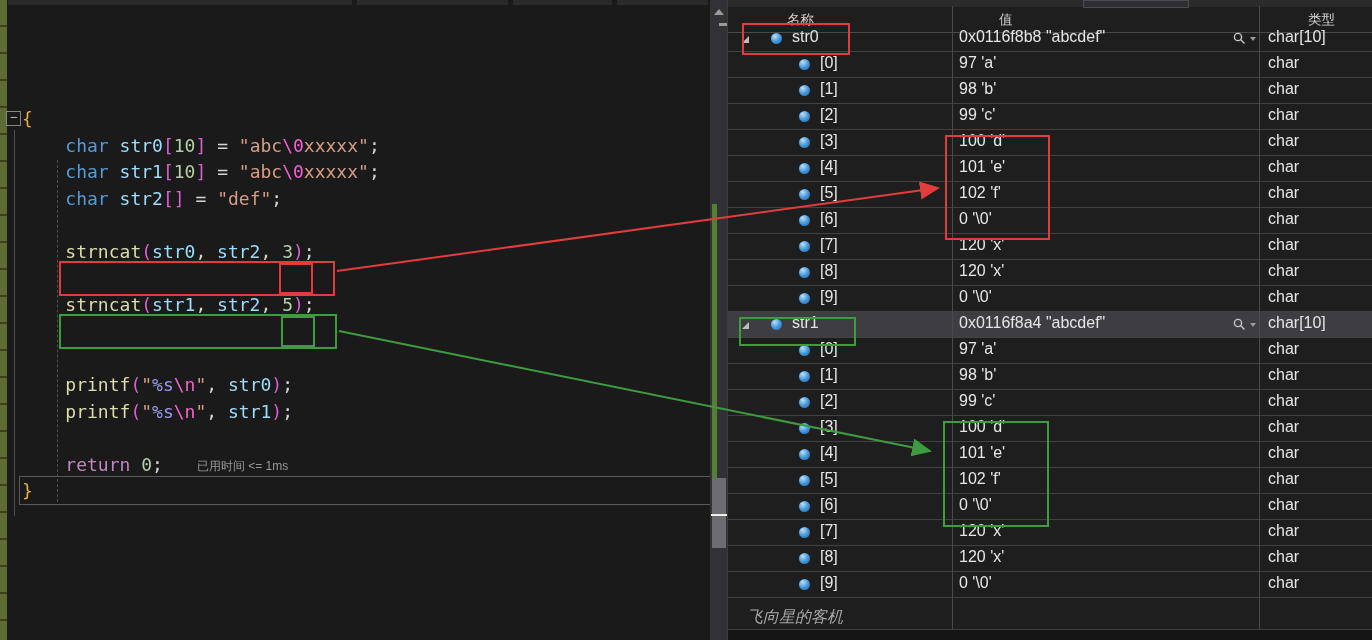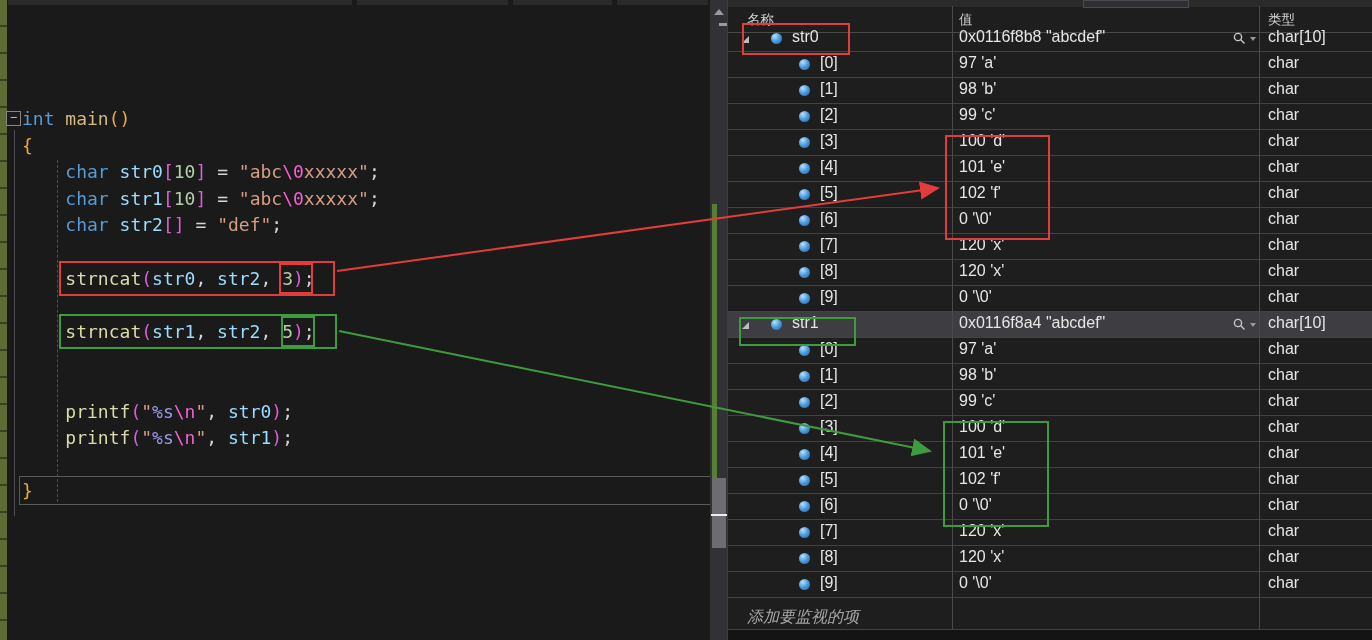--- a/index.html
+++ b/index.html
@@ -27,21 +27,21 @@
     border-left:5px solid transparent;border-right:5px solid transparent;border-bottom:6px solid #9a9a9a;}
   #vscroll-dash{position:absolute;left:719px;top:23px;width:8px;height:3px;background:#9a9a9a;}
   .scroll-green{position:absolute;left:712px;width:5px;background:#567f33;}
   #vscroll-thumb{position:absolute;left:712px;top:478px;width:14px;height:70px;background:#6d6d71;}
   #caret-line{position:absolute;left:711px;top:514px;width:16px;height:2px;background:#eee;}
   
   #watch{position:absolute;left:727px;top:0;width:645px;height:640px;background:#1e1e1e;border-left:1px solid #3c3c3c;}
   #watch-topstrip{position:absolute;left:0;top:0;width:645px;height:7px;background:#2b2b2b;}
   #watch-topbtn{position:absolute;left:355px;top:0;width:104px;height:6px;border:1px solid #4a4a50;background:#2f2f33;}
   #watch-header{position:absolute;left:0;top:6px;width:645px;height:26px;border-bottom:1px solid #4a4a4a;}
-  .hdr{position:absolute;top:5px;font-size:13.5px;color:#d0d0d0;}
+  .hdr{position:absolute;top:5px;font-size:13.5px;color:#d0d0d0;margin-left:40px;}
   .vsep{position:absolute;top:6px;width:1px;height:624px;background:#4a4a4a;}
   .wrow{position:absolute;left:0;width:645px;height:26px;border-bottom:1px solid #424242;box-sizing:border-box;}
   .wrow.sel{background:#3e3e42;}
   .expander{position:absolute;width:0;height:0;border-left:7px solid transparent;border-bottom:7px solid #bdbdbd;top:10px;}
   .sphere{position:absolute;top:7px;width:11px;height:11px;border-radius:50%;
     background:radial-gradient(circle at 35% 30%,#b8e0ff,#4d9fe0 45%,#2a6db3 85%);}
   .wname,.wval,.wtype{position:absolute;top:2px;font-size:16px;color:#e6e6e6;white-space:pre;}
   .mag{position:absolute;top:5px;}
   #add-row{position:absolute;left:0;top:604px;width:645px;height:26px;border-bottom:1px solid #424242;box-sizing:border-box;}
   #add-label{position:absolute;left:19px;top:3px;font-size:16px;font-style:italic;color:#a8a8a8;}
@@ -58,34 +58,34 @@
   <div id="editor">
     <div class="topstrip-seg" style="left:8px;width:344px"></div>
     <div class="topstrip-seg" style="left:357px;width:151px"></div>
     <div class="topstrip-seg" style="left:513px;width:99px"></div>
     <div class="topstrip-seg" style="left:617px;width:91px"></div>
     <div id="gutter-bar"></div>
     <div id="fold-glyph">−</div>
     <div id="fold-line"></div>
     <div id="indent-guide"></div>
     <div id="code">
-        <div class="code-line"><span style="color: rgb(86, 156, 214);">int</span><span style="color: rgb(212, 212, 212);"> </span><span style="color: rgb(215, 186, 125);">main</span><span style="color: rgb(226, 174, 63);">()</span></div>
         <div class="code-line"><span style="color: rgb(226, 174, 63);">{</span></div>
         <div class="code-line"><span style="color: rgb(212, 212, 212);">    </span><span style="color: rgb(86, 156, 214);">char</span><span style="color: rgb(212, 212, 212);"> </span><span style="color: rgb(156, 220, 254);">str0</span><span style="color: rgb(216, 95, 216);">[</span><span style="color: rgb(181, 206, 168);">10</span><span style="color: rgb(216, 95, 216);">]</span><span style="color: rgb(212, 212, 212);"> = </span><span style="color: rgb(214, 157, 133);">"abc</span><span style="color: rgb(249, 95, 212);">\0</span><span style="color: rgb(214, 157, 133);">xxxxx"</span><span style="color: rgb(212, 212, 212);">;</span></div>
         <div class="code-line"><span style="color: rgb(212, 212, 212);">    </span><span style="color: rgb(86, 156, 214);">char</span><span style="color: rgb(212, 212, 212);"> </span><span style="color: rgb(156, 220, 254);">str1</span><span style="color: rgb(216, 95, 216);">[</span><span style="color: rgb(181, 206, 168);">10</span><span style="color: rgb(216, 95, 216);">]</span><span style="color: rgb(212, 212, 212);"> = </span><span style="color: rgb(214, 157, 133);">"abc</span><span style="color: rgb(249, 95, 212);">\0</span><span style="color: rgb(214, 157, 133);">xxxxx"</span><span style="color: rgb(212, 212, 212);">;</span></div>
         <div class="code-line"><span style="color: rgb(212, 212, 212);">    </span><span style="color: rgb(86, 156, 214);">char</span><span style="color: rgb(212, 212, 212);"> </span><span style="color: rgb(156, 220, 254);">str2</span><span style="color: rgb(216, 95, 216);">[]</span><span style="color: rgb(212, 212, 212);"> = </span><span style="color: rgb(214, 157, 133);">"def"</span><span style="color: rgb(212, 212, 212);">;</span></div>
         <div class="code-line"></div>
         <div class="code-line"><span style="color: rgb(212, 212, 212);">    </span><span style="color: rgb(220, 220, 170);">strncat</span><span style="color: rgb(216, 95, 216);">(</span><span style="color: rgb(156, 220, 254);">str0</span><span style="color: rgb(212, 212, 212);">, </span><span style="color: rgb(156, 220, 254);">str2</span><span style="color: rgb(212, 212, 212);">, </span><span style="color: rgb(181, 206, 168);">3</span><span style="color: rgb(216, 95, 216);">)</span><span style="color: rgb(212, 212, 212);">;</span></div>
         <div class="code-line"></div>
         <div class="code-line"><span style="color: rgb(212, 212, 212);">    </span><span style="color: rgb(220, 220, 170);">strncat</span><span style="color: rgb(216, 95, 216);">(</span><span style="color: rgb(156, 220, 254);">str1</span><span style="color: rgb(212, 212, 212);">, </span><span style="color: rgb(156, 220, 254);">str2</span><span style="color: rgb(212, 212, 212);">, </span><span style="color: rgb(181, 206, 168);">5</span><span style="color: rgb(216, 95, 216);">)</span><span style="color: rgb(212, 212, 212);">;</span></div>
         <div class="code-line"></div>
         <div class="code-line"></div>
         <div class="code-line"><span style="color: rgb(212, 212, 212);">    </span><span style="color: rgb(220, 220, 170);">printf</span><span style="color: rgb(216, 95, 216);">(</span><span style="color: rgb(214, 157, 133);">"</span><span style="color: rgb(154, 154, 240);">%s</span><span style="color: rgb(249, 95, 212);">\n</span><span style="color: rgb(214, 157, 133);">"</span><span style="color: rgb(212, 212, 212);">, </span><span style="color: rgb(156, 220, 254);">str0</span><span style="color: rgb(216, 95, 216);">)</span><span style="color: rgb(212, 212, 212);">;</span></div>
         <div class="code-line"><span style="color: rgb(212, 212, 212);">    </span><span style="color: rgb(220, 220, 170);">printf</span><span style="color: rgb(216, 95, 216);">(</span><span style="color: rgb(214, 157, 133);">"</span><span style="color: rgb(154, 154, 240);">%s</span><span style="color: rgb(249, 95, 212);">\n</span><span style="color: rgb(214, 157, 133);">"</span><span style="color: rgb(212, 212, 212);">, </span><span style="color: rgb(156, 220, 254);">str1</span><span style="color: rgb(216, 95, 216);">)</span><span style="color: rgb(212, 212, 212);">;</span></div>
         <div class="code-line"></div>
+        <div class="code-line"><span style="color: rgb(212, 212, 212);">    </span><span style="color: rgb(197, 134, 192);">return</span><span style="color: rgb(212, 212, 212);"> </span><span style="color: rgb(181, 206, 168);">0</span><span style="color: rgb(212, 212, 212);">;</span><span class="perftip">已用时间 &lt;= 1ms</span></div>
         <div class="code-line"><span style="color: rgb(226, 174, 63);">}</span></div>
       </div>
 
     <div class="outline-box" style="left:19px;top:476px;width:690px;height:27px"></div>
 
     <div class="ann-box ann-red zbox" style="left:59px;top:261px;width:276px;height:35px"></div>
     <div class="ann-box ann-red zbox" style="left:279px;top:263px;width:34px;height:31px"></div>
 
     <div class="ann-box ann-green zbox" style="left:59px;top:314px;width:278px;height:35px"></div>
     <div class="ann-box ann-green zbox" style="left:281px;top:316px;width:34px;height:31px"></div>
@@ -251,21 +251,21 @@
         <div class="wrow" style="top: 572px;">
           <div class="sphere" style="left: 71px;"></div>
           <div class="wname" style="left: 92px;">[9]</div>
           <div class="wval" style="left: 231px;">0 '\0'</div>
           <div class="wtype" style="left: 540px;">char</div>
         </div>
       </div>
     <div class="vsep" style="left:224px"></div>
     <div class="vsep" style="left:531px"></div>
     <div id="add-row">
-      <div id="add-label">添加要监视的项</div>
+      <div id="add-label">飞向星的客机</div>
     </div>
     <div id="below-watch"></div>
   </div>
 
   <div class="ann-box ann-red zbox" style="left:742px;top:23px;width:108px;height:32px"></div>
   <div class="ann-box ann-red zbox" style="left:945px;top:135px;width:105px;height:105px"></div>
   <div class="ann-box ann-green zbox" style="left:739px;top:317px;width:117px;height:29px"></div>
   <div class="ann-box ann-green zbox" style="left:943px;top:421px;width:106px;height:106px"></div>
 
 

